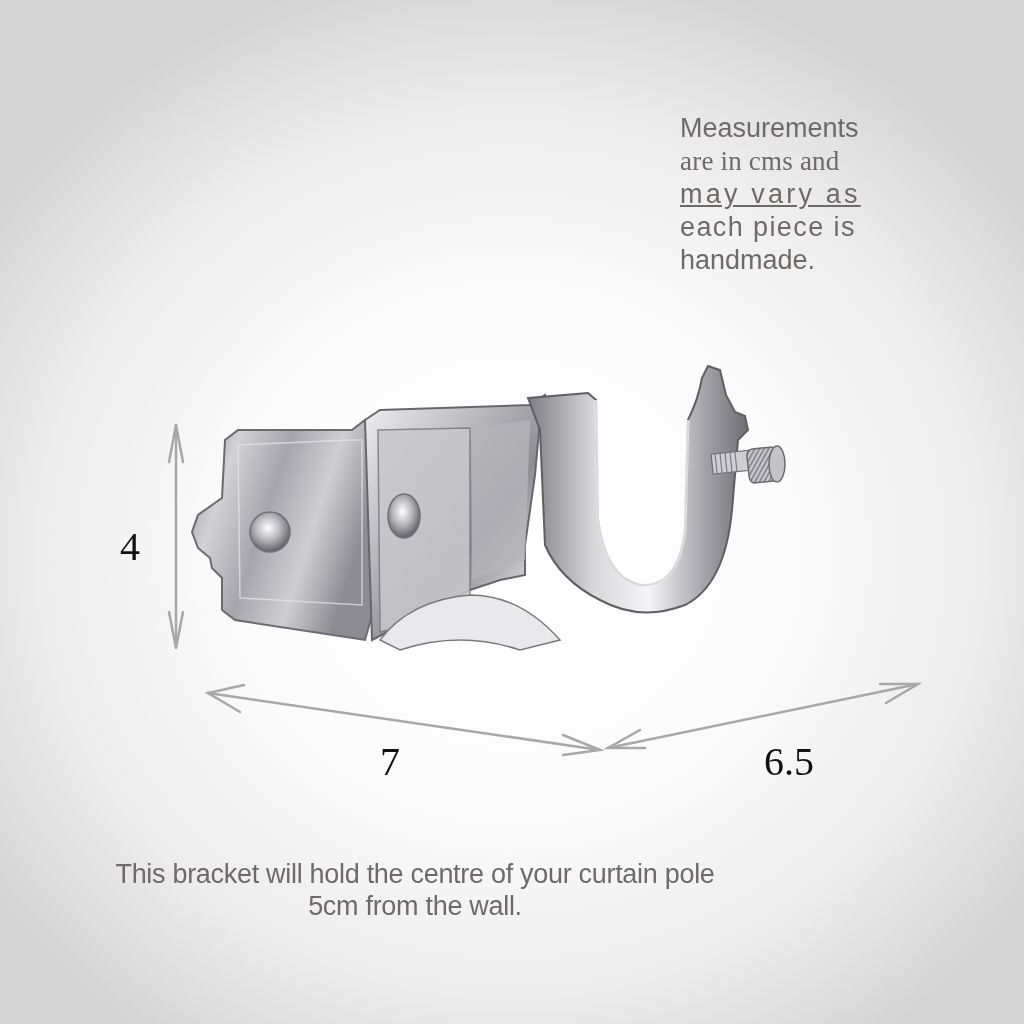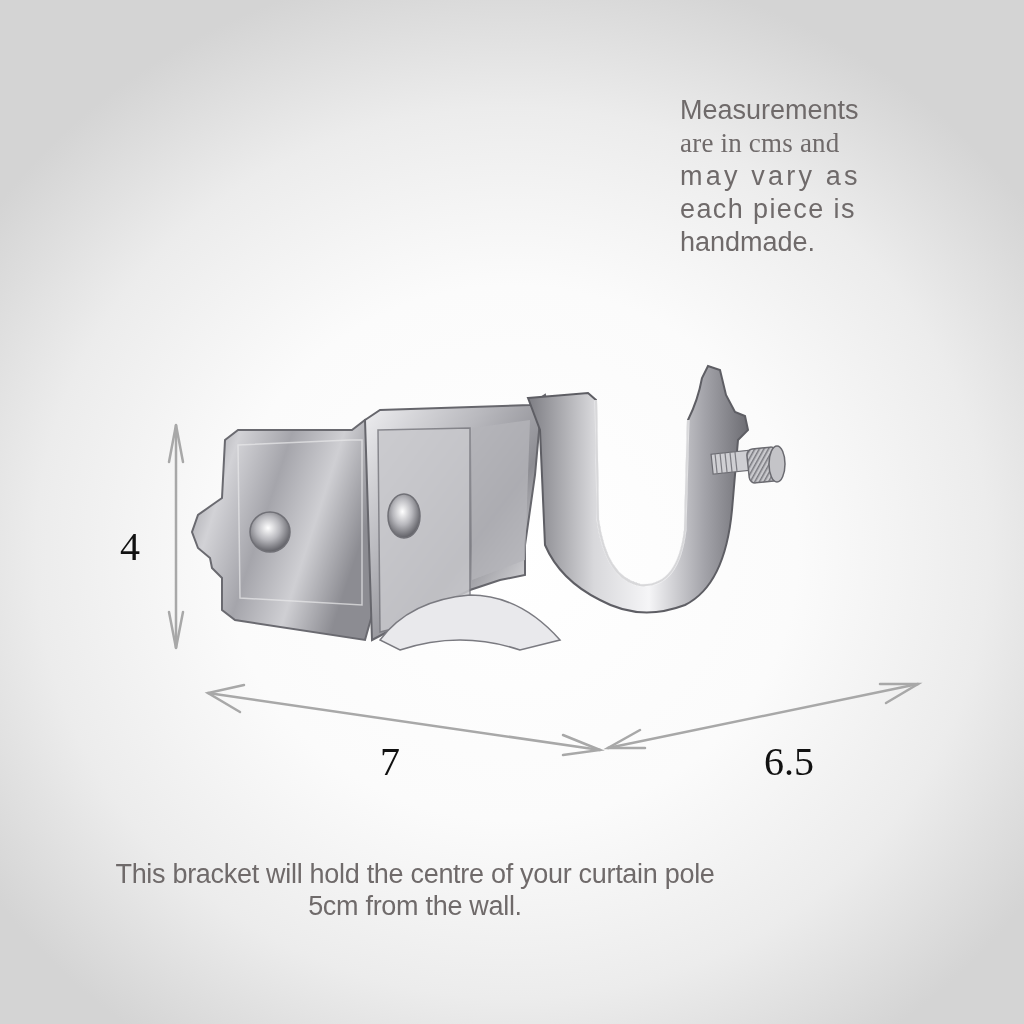--- a/index.html
+++ b/index.html
@@ -2,25 +2,25 @@
 <html><head>
   <meta charset="utf-8">
   <style>
     html, body { margin: 0; padding: 0; }
     body {
       width: 1024px; height: 1024px; overflow: hidden; position: relative;
       background: radial-gradient(ellipse 62% 58% at 50% 54%, #ffffff 0%, #fbfbfb 45%, #ececec 75%, #d4d4d4 100%);
       font-family: "Liberation Sans", "DejaVu Sans", sans-serif;
     }
     .note {
-      position: absolute; left: 680px; top: 94px; width: 200px;
+      position: absolute; left: 680px; top: 112px; width: 200px;
       color: #6f6a6a; font-size: 27px; line-height: 33px;
     }
     .note span { display: block; white-space: nowrap; }
-    .note .l3 { letter-spacing: 3.2px; }
+    .note .l3 { letter-spacing: 3.2px; text-decoration: underline; }
     .note .l4 { letter-spacing: 1.4px; }
     .note .l2 { letter-spacing: 0.2px; font-family: Liberation Serif, serif; }
     .caption {
       position: absolute; left: 0; width: 830px; top: 858px;
       text-align: center; color: #6f6a6a; font-size: 27px; line-height: 32px;
       letter-spacing: -0.3px;
     }
     .caption span { display: block; }
     .dim-label {
       position: absolute; font-family: "Liberation Serif", "DejaVu Serif", serif;

